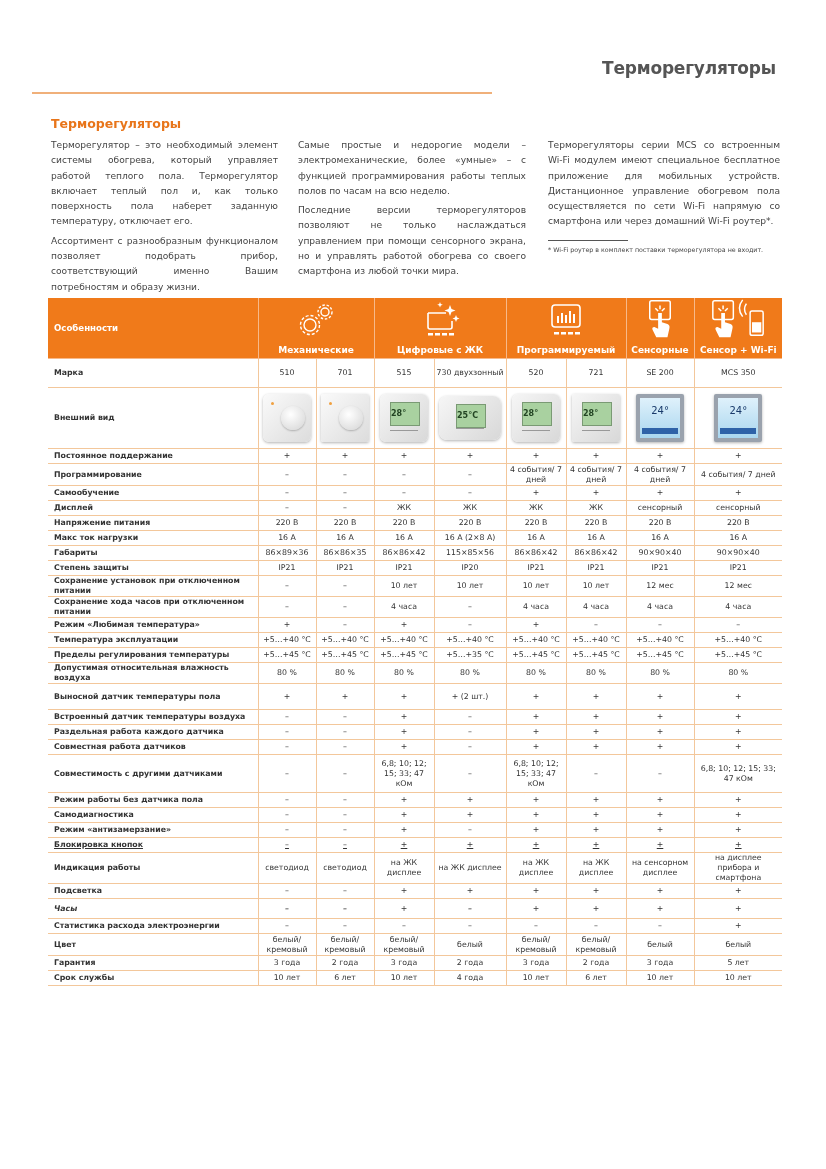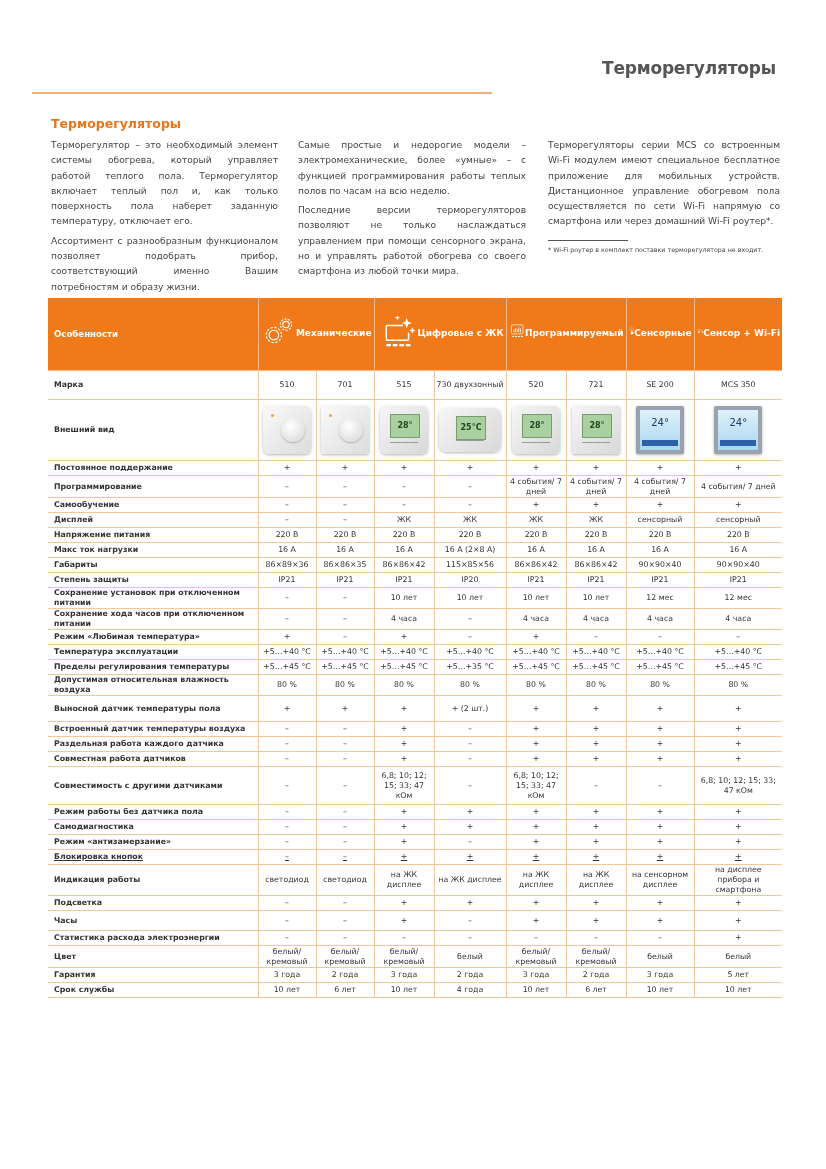--- a/index.html
+++ b/index.html
@@ -20,32 +20,32 @@
   table.spec { position:absolute; left:48px; top:298px; width:734px; border-collapse:collapse;
                table-layout:fixed; font-size:7.8px; color:#333; }
   table.spec col.c-label { width:210px; }
   table.spec td, table.spec th { border:1px solid #f3c79b; padding:0 2px; text-align:center;
                                   vertical-align:middle; line-height:10px; }
   table.spec td.label { text-align:left; font-weight:bold; padding-left:6px; color:#333; border-left:none; }
   table.spec tr td:last-child { border-right:none; }
   table.spec thead th { background:#f07a1a; color:#fff; border:1px solid #f7b98a; border-top:none; font-weight:bold; }
   table.spec thead th.label { text-align:left; padding-left:6px; font-size:8.6px; border-left:none; }
   table.spec thead th:last-child { border-right:none; }
-  .grp { display:flex; align-items:center; justify-content:flex-end; height:72px; }
+  .grp { display:flex; flex-direction:column; align-items:center; justify-content:flex-end; height:60px; }
   .grp svg { margin-bottom:6px; }
   .grp-name { font-size:9px; padding-bottom:3px; white-space:nowrap; }
   .thumb { width:48px; height:48px; margin:4px auto; border-radius:6px; position:relative;
            box-shadow:0 1px 3px rgba(0,0,0,0.3); }
   .thumb.mech { background:linear-gradient(135deg,#fafafa,#dcdcdc); }
   .thumb.mech .knob { position:absolute; right:6px; top:12px; width:24px; height:24px; border-radius:50%;
                       background:radial-gradient(circle at 40% 35%,#ffffff,#d4d4d4); box-shadow:0 1px 2px rgba(0,0,0,.25); }
   .thumb.mech .led { position:absolute; left:8px; top:8px; width:3px; height:3px; border-radius:50%; background:#f0a040; }
   .thumb.lcd { background:linear-gradient(135deg,#f6f6f6,#d8d8d8); }
   .thumb.lcd .scr { position:absolute; left:10px; top:8px; width:28px; height:22px; background:#a9d1a0; border:1px solid #7a9a74;
-                    font-size:8px; color:#224422; text-align:center; line-height:22px; font-weight:bold; }
+                    font-size:8px; color:#224422; text-align:left; line-height:22px; font-weight:bold; }
   .thumb.lcd .btns { position:absolute; left:10px; bottom:7px; width:28px; height:4px; border-top:1px solid #999; }
   .thumb.wide { width:62px; height:44px; border-radius:8px; }
   .thumb.touch { background:#9aa2ad; border-radius:2px; }
   .thumb.touch .scr { position:absolute; left:4px; top:4px; width:40px; height:40px; background:linear-gradient(#dff1fb,#a9d6ef);
                       font-size:10px; color:#1a3b6b; text-align:center; line-height:26px; font-weight:normal; }
   .thumb.touch .bar { position:absolute; left:6px; bottom:8px; width:36px; height:6px; background:#2e62a8; }
 </style>
 </head>
 <body>
 
@@ -488,21 +488,21 @@
         <td class="label">Подсветка</td>
         <td>–</td>
         <td>–</td>
         <td>+</td>
         <td>+</td>
         <td>+</td>
         <td>+</td>
         <td>+</td>
         <td>+</td>
       </tr>
-      <tr style="height: 20px;">
+      <tr style="height: 20px; font-style: italic;">
         <td class="label">Часы</td>
         <td>–</td>
         <td>–</td>
         <td>+</td>
         <td>–</td>
         <td>+</td>
         <td>+</td>
         <td>+</td>
         <td>+</td>
       </tr>

